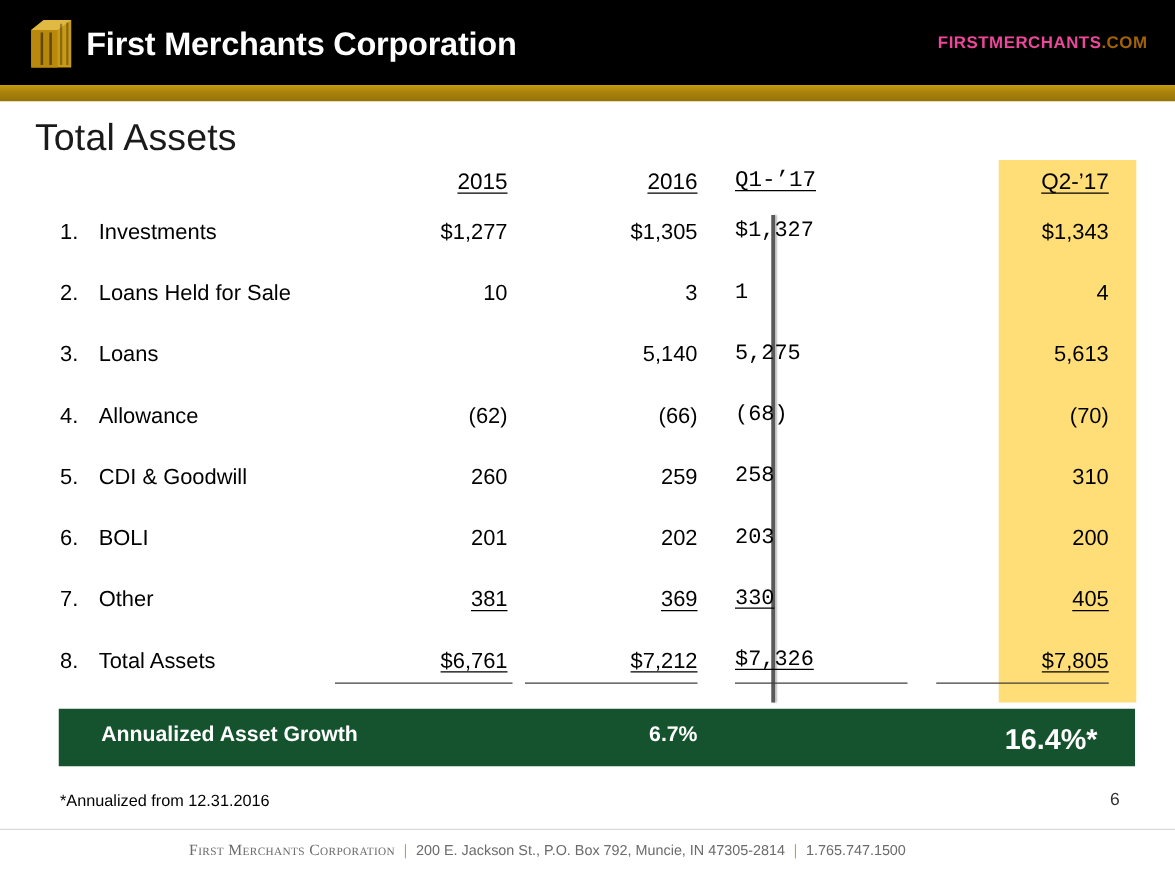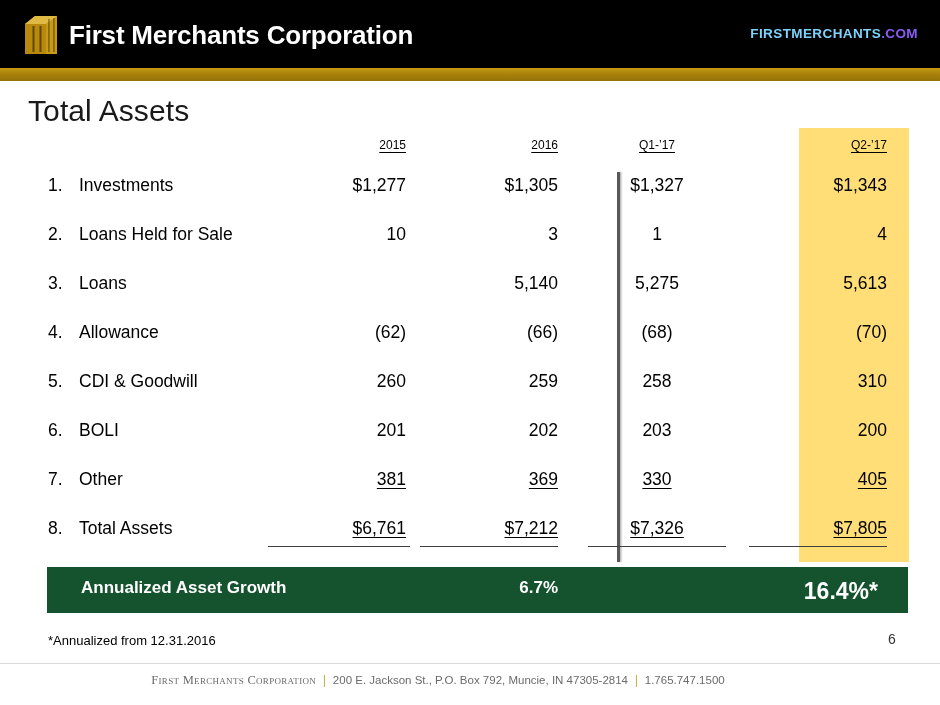--- a/index.html
+++ b/index.html
@@ -30,22 +30,22 @@
     font-weight:bold;
     letter-spacing:-0.2px;
     white-space:nowrap;
     line-height:44px;
   }
   .brand-url{
     position:absolute;right:22px;top:26px;
     font-size:13.5px;font-weight:bold;letter-spacing:0.4px;
     white-space:nowrap;
   }
-  .brand-url .bu-main{color:#7dd3fc;}
-  .brand-url .bu-tld{color:#8b5cf6;font-weight:bold;}
+  .brand-url .bu-main{color:#ec4899;}
+  .brand-url .bu-tld{color:#a16207;font-weight:bold;}
   .goldband{
     position:absolute;left:0;top:68px;width:940px;height:13px;
     background:linear-gradient(180deg,#c79c12 0%,#a8820a 45%,#95730a 100%);
   }
   
   .page-title{
     position:absolute;left:28px;top:94px;
     font-size:30px;font-weight:normal;color:#1a1a1a;letter-spacing:0.1px;
   }
   
@@ -69,23 +69,23 @@
   .trow.head{height:40px;}
   .cell{
     position:absolute;top:0;
     font-size:17.5px;color:#000000;line-height:34px;
     white-space:nowrap;
   }
   .c-num{left:48px;width:26px;text-align:left;}
   .c-label{left:79px;text-align:center;}
   .c-v1{left:268px;width:138px;text-align:right;}
   .c-v2{left:420px;width:138px;text-align:right;}
-  .c-v3{left:588px;width:138px;text-align:center;}
+  .c-v3{left:588px;width:138px;text-align:left;font-family:Liberation Mono, monospace;}
   .c-v4{left:749px;width:138px;text-align:right;}
-  .trow.head .cell{font-size:12px;}
+  .trow.head .cell{font-size:18px;}
   .hdr{
     text-decoration:underline;
     text-underline-offset:3px;
   }
   .u-single{
     text-decoration:underline;
     text-underline-offset:3px;
   }
   .u-double{
     text-decoration:underline;

